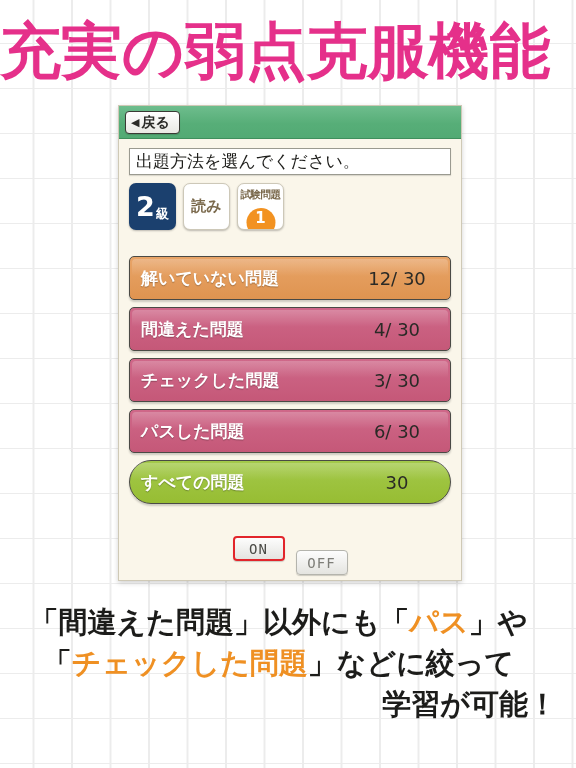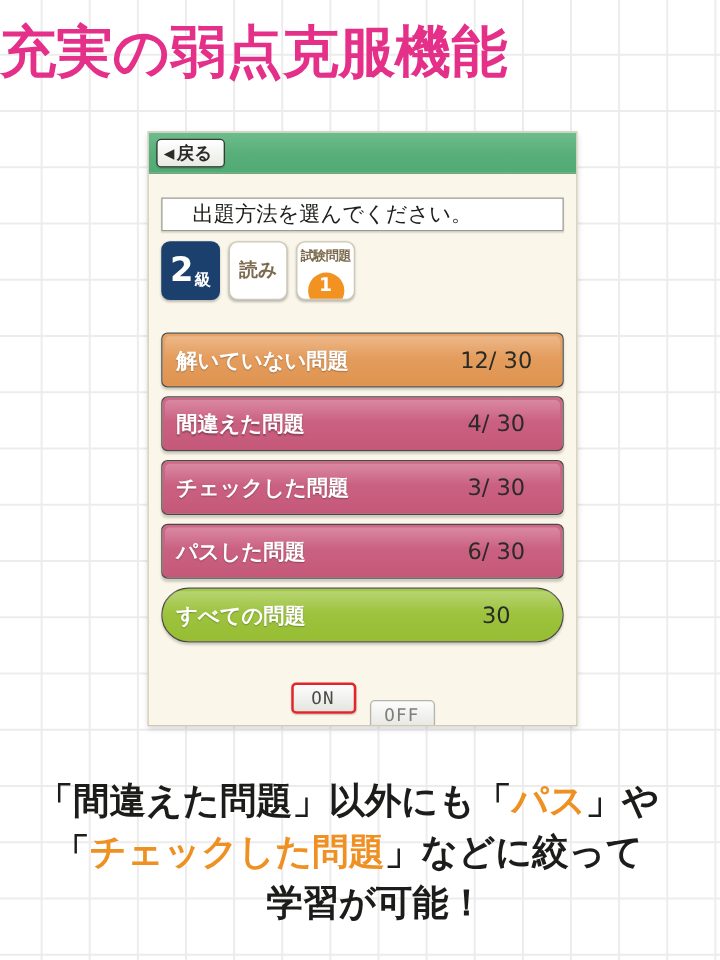--- a/index.html
+++ b/index.html
@@ -20,22 +20,22 @@
     background-position: -6px -2px;
     position: relative;
   }
 
   
   .headline {
     position: absolute;
     top: 16px;
     left: 0;
     width: 492px;
-    text-align: left;
-    font-size: 45px;
+    text-align: right;
+    font-size: 61px;
     font-weight: bold;
     color: #e5308a;
     letter-spacing: 0px;
     line-height: 1.15;
     white-space: nowrap;
   }
 
   
   .phone {
     position: absolute;
@@ -81,27 +81,27 @@
     gap: 2px;
     font-size: 14px;
     font-weight: bold;
     color: #2b2b28;
     box-shadow: 0 1px 1px rgba(0,0,0,0.15);
   }
   .back-arrow { font-size: 11px; line-height: 1; }
 
   
   .prompt-bar {
-    margin: 19px 10px 0 10px;
+    margin: 9px 10px 0 10px;
     height: 27px;
     background: #ffffff;
     border: 1px solid #9a9a90;
     display: flex;
     align-items: center;
-    padding-left: 24px;
+    padding-left: 6px;
     font-size: 17px;
     color: #1d1d1a;
     box-shadow: 0 1px 1px rgba(0,0,0,0.12);
   }
 
   
   .badges {
     margin: 8px 0 0 10px;
     display: flex;
     gap: 7px;
@@ -246,32 +246,32 @@
     letter-spacing: 1px;
     background: linear-gradient(to bottom, #fdfdfd, #e4e4e0);
     box-shadow: 0 1px 1px rgba(0,0,0,0.18);
   }
   .seg.on  { border: 2px solid #e2252b; color: #4a4a45; text-align: center; }
   .seg.off { border: 1.5px solid #b4b4ad; color: #7e7e78; margin-top: 28px; }
 
   
   .caption {
     position: absolute;
-    top: 620px;
+    top: 602px;
     left: 0;
     width: 557px;
     text-align: center;
     font-size: 29px;
     font-weight: bold;
     color: #1c1c1a;
     line-height: 1.42;
   }
   .caption .hl { color: #ef9023; }
   .caption .line { white-space: nowrap; }
-  .caption .line.last { text-align: center; padding-left: 44px; }
+  .caption .line.last { text-align: right; padding-left: 44px; }
 </style>
 </head>
 <body>
 
 <div class="headline">充実の弱点克服機能</div>
 
 <div class="phone">
 
   <div class="nav-bar">
     <div class="back-btn">

